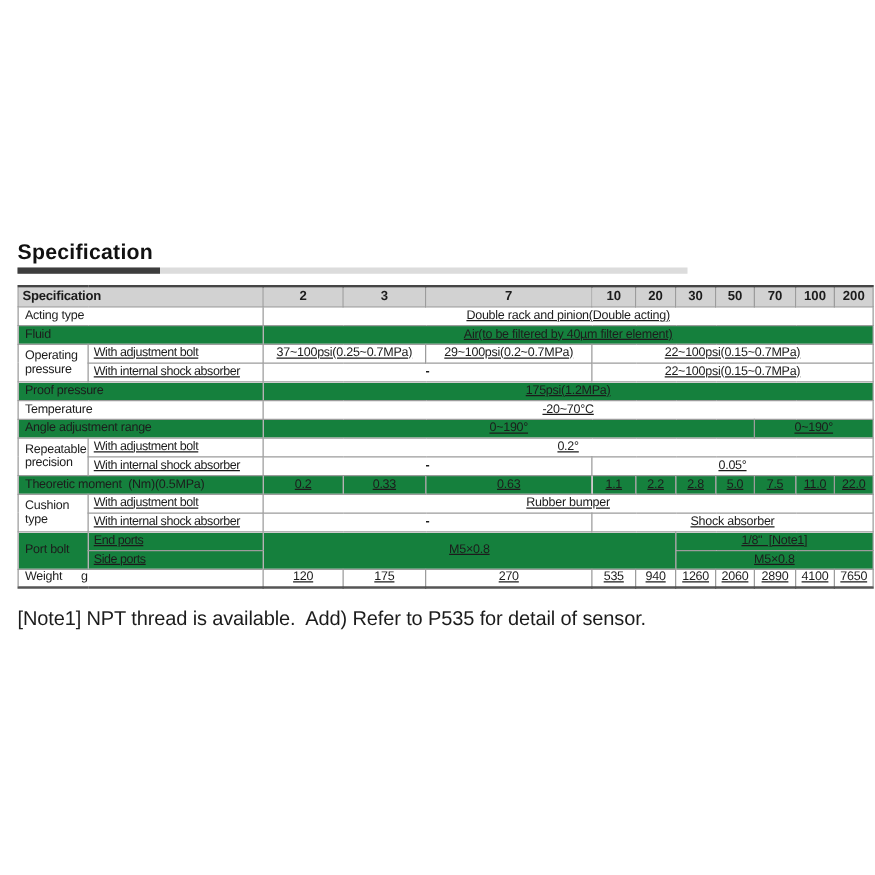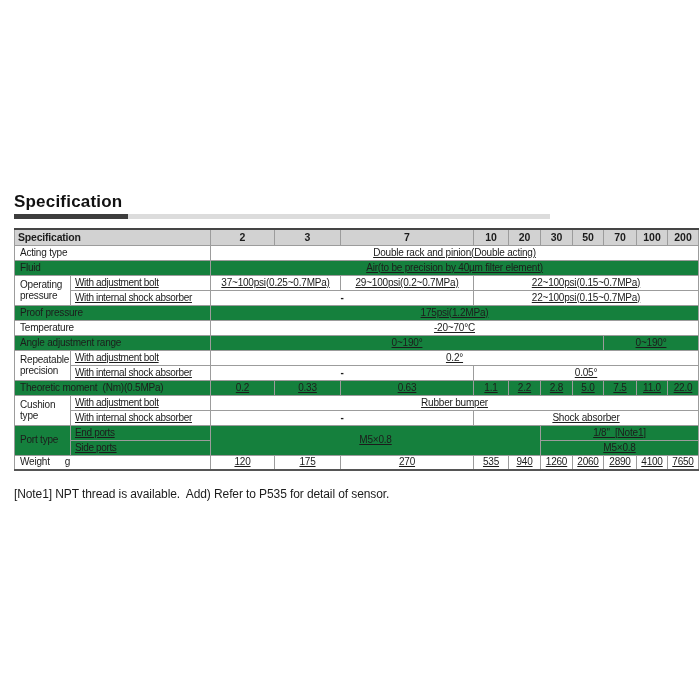--- a/index.html
+++ b/index.html
@@ -46,21 +46,21 @@
   .hdr-label { text-align: left; padding-left: 5px; }
   th.num { text-align: center; letter-spacing: 0; }
   td.lbl { text-align: left; padding-left: 5px; }
   td.sub { text-align: left; padding-left: 4px; letter-spacing: -0.35px; text-decoration: underline; }
   td.val { text-align: center; text-decoration: underline; }
   td.dash { text-align: center; font-weight: bold; }
   tr.gray td { background: #15803d; }
   .unit { margin-left: 15px; }
   .note {
     position: absolute; left: 14px; top: 487px;
-    font-size: 12px; color: #1c1c1c; letter-spacing: -0.1px;
+    font-size: 16px; color: #1c1c1c; letter-spacing: -0.1px;
   }
 </style>
 </head>
 <body>
 
 <div class="page-title">Specification</div>
 <div class="title-bar">
   <div class="title-bar-dark"></div>
 </div>
 
@@ -95,21 +95,21 @@
     <th class="num">200</th>
   </tr>
 
   <tr>
     <td class="lbl" colspan="2">Acting type</td>
     <td class="val" colspan="10">Double rack and pinion(Double acting)</td>
   </tr>
 
   <tr class="gray">
     <td class="lbl" colspan="2">Fluid</td>
-    <td class="val" colspan="10">Air(to be precision by 40µm filter element)</td>
+    <td class="val" colspan="10">Air(to be filtered by 40µm filter element)</td>
   </tr>
 
   <tr>
     <td class="lbl" rowspan="2" style="white-space:normal;line-height:11px;">Operating pressure</td>
     <td class="sub">With adjustment bolt</td>
     <td class="val" colspan="2">37~100psi(0.25~0.7MPa)</td>
     <td class="val">29~100psi(0.2~0.7MPa)</td>
     <td class="val" colspan="7">22~100psi(0.15~0.7MPa)</td>
   </tr>
   <tr>
@@ -164,21 +164,21 @@
     <td class="sub">With adjustment bolt</td>
     <td class="val" colspan="10">Rubber bumper</td>
   </tr>
   <tr>
     <td class="sub">With internal shock absorber</td>
     <td class="dash" colspan="3">-</td>
     <td class="val" colspan="7">Shock absorber</td>
   </tr>
 
   <tr class="gray">
-    <td class="lbl" rowspan="2">Port type</td>
+    <td class="lbl" rowspan="2">Port bolt</td>
     <td class="sub">End ports</td>
     <td class="val" colspan="5" rowspan="2">M5×0.8</td>
     <td class="val" colspan="5">1/8"&nbsp; [Note1]</td>
   </tr>
   <tr class="gray">
     <td class="sub">Side ports</td>
     <td class="val" colspan="5">M5×0.8</td>
   </tr>
 
   <tr>

